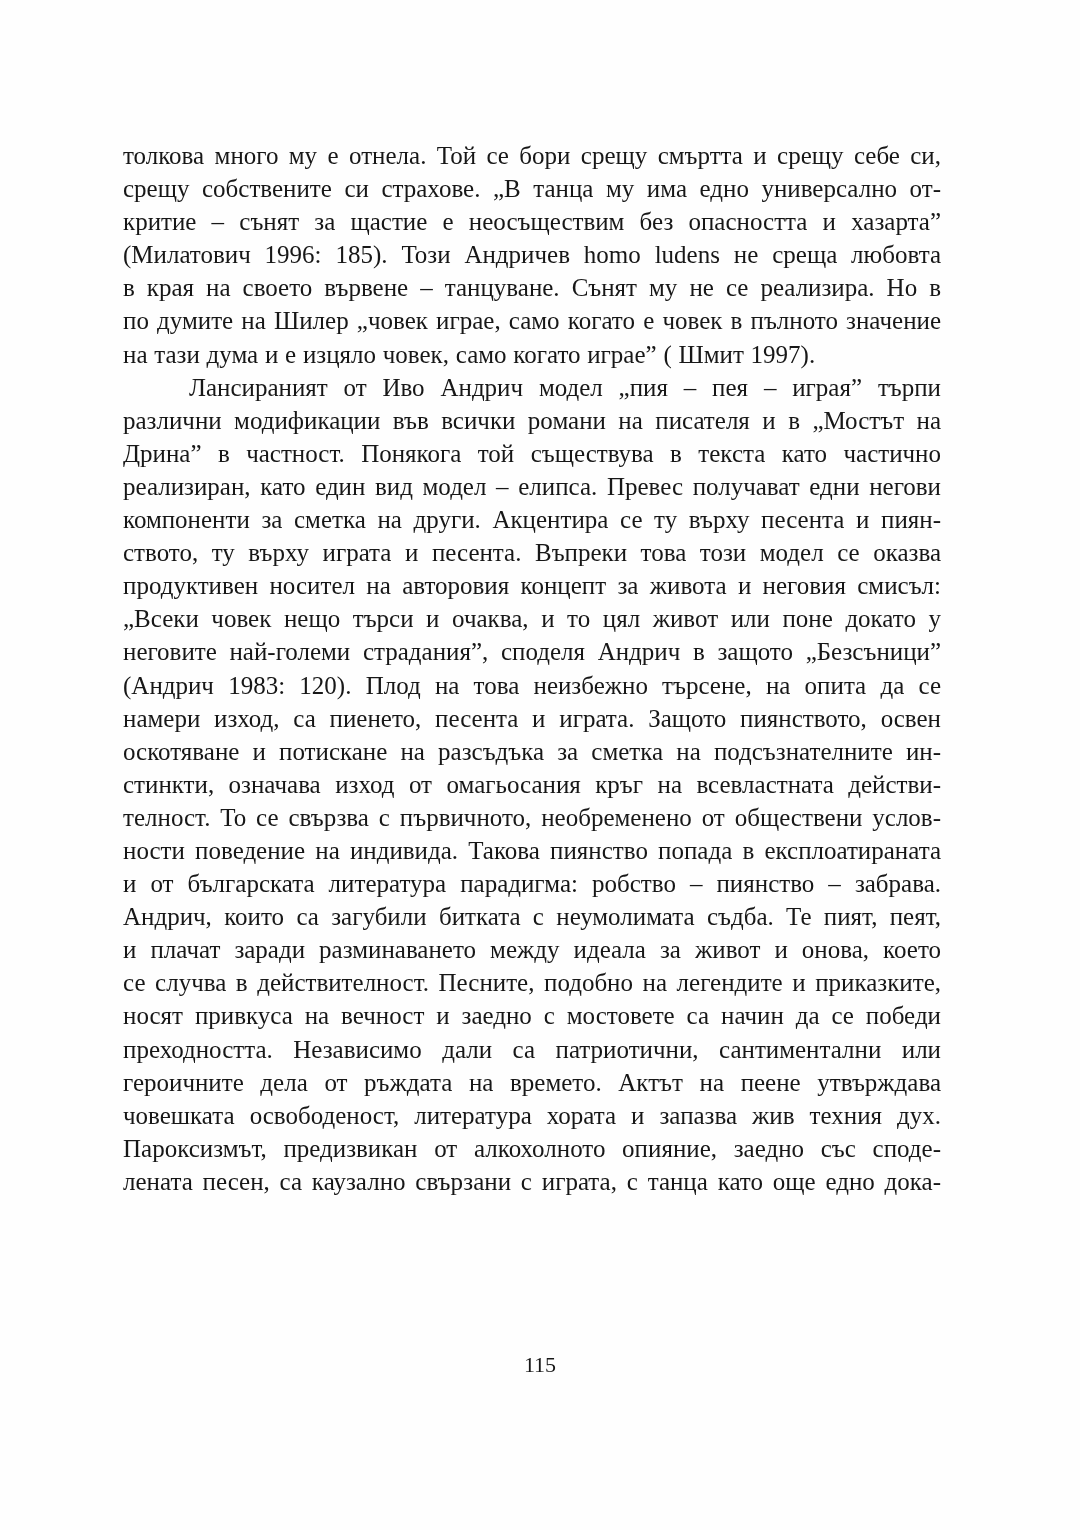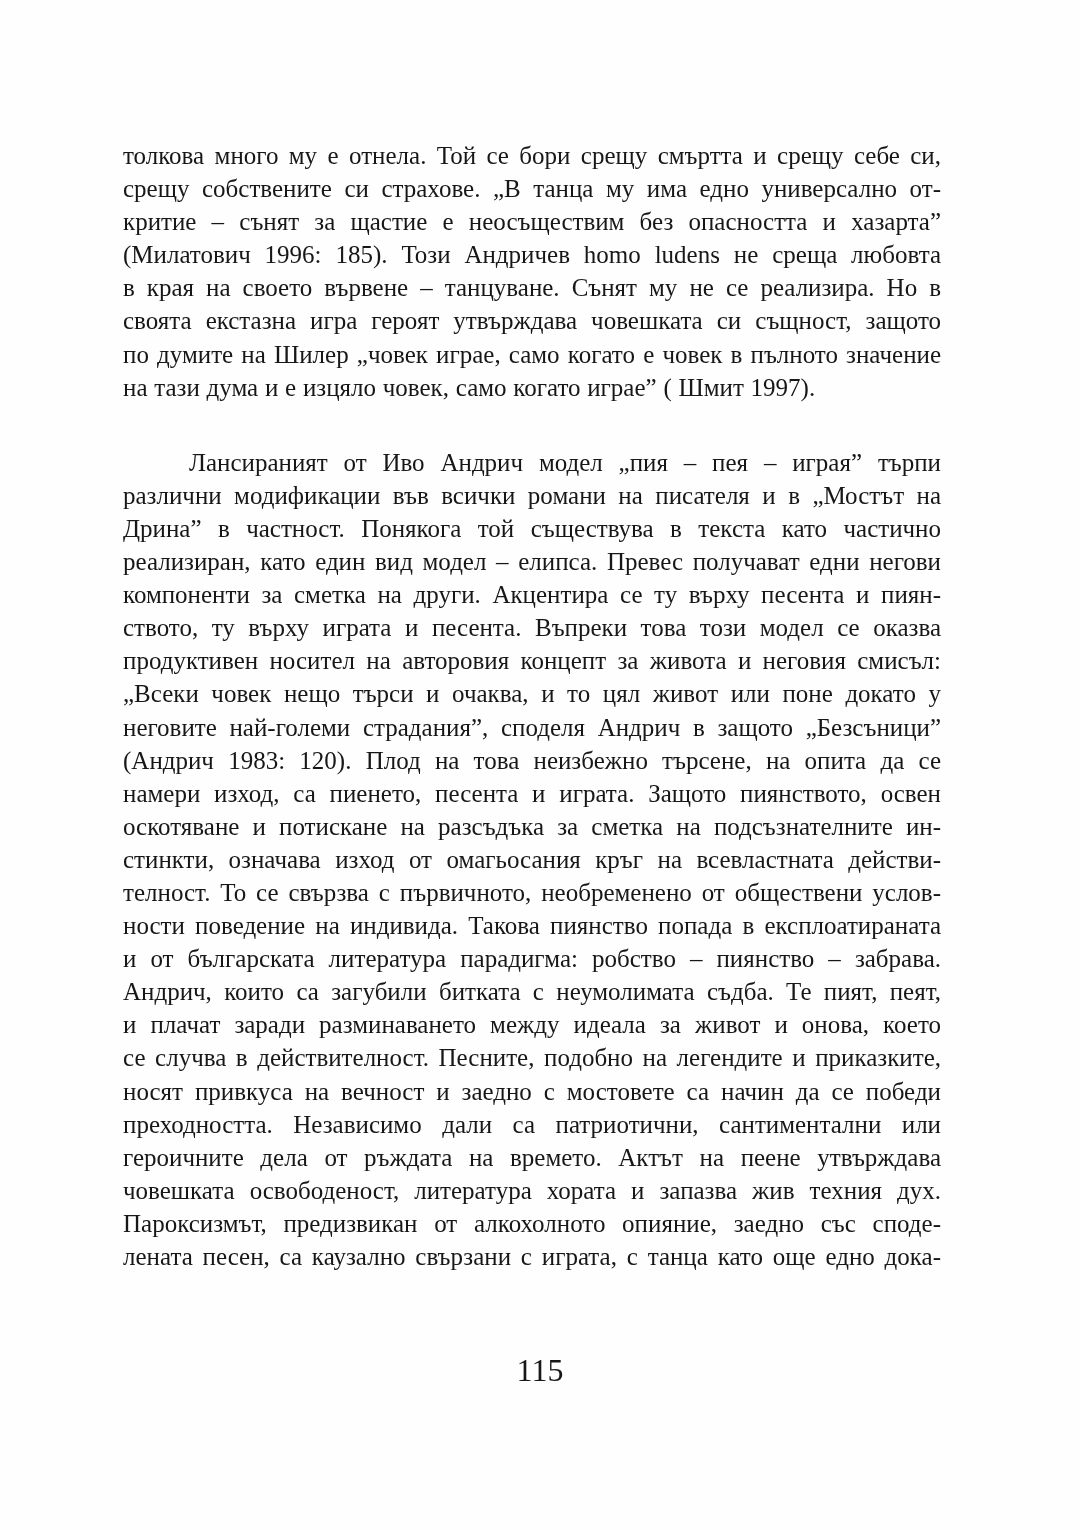--- a/index.html
+++ b/index.html
@@ -32,44 +32,42 @@
     text-align: left;
     white-space: normal;
     word-spacing: 0.5px;
   }
   .line.justify {
     text-align: justify;
     text-align-last: justify;
   }
   .line.indent {
     text-indent: 66px;
-    margin-top: 42px;
   }
   .page-number {
     position: absolute;
     left: 0;
     top: 1352px;
     width: 100%;
     text-align: center;
-    font-size: 32px;
+    font-size: 22px;
     color: #171717;
   }
 </style>
 </head>
 <body>
 
 <div class="page">
   <div class="text-block">
       <div class="paragraph">
         <div class="line justify">толкова много му е отнела. Той се бори срещу смъртта и срещу себе си,</div>
         <div class="line justify">срещу собствените си страхове. „В танца му има едно универсално от-</div>
         <div class="line justify">критие – сънят за щастие е неосъществим без опасността и хазарта”</div>
         <div class="line justify">(Милатович 1996: 185). Този Андричев homo ludens  не среща любовта</div>
         <div class="line justify">в края на своето вървене – танцуване. Сънят му не се реализира. Но в</div>
-        <div class="line justify">своята екстазна игра героят утвърждава човешката си същност, защото</div>
         <div class="line justify">по думите на Шилер „човек играе, само когато е човек в пълното значение</div>
         <div class="line">на тази дума и е изцяло човек, само когато играе” ( Шмит 1997).</div>
       </div>
       <div class="paragraph">
         <div class="line justify indent">Лансираният от Иво Андрич модел „пия – пея – играя” търпи</div>
         <div class="line justify">различни модификации във всички романи на писателя и в „Мостът на</div>
         <div class="line justify">Дрина” в частност. Понякога той съществува в текста като частично</div>
         <div class="line justify">реализиран, като един вид модел – елипса. Превес получават едни негови</div>
         <div class="line justify">компоненти за сметка на други. Акцентира се ту върху песента и пиян-</div>
         <div class="line justify">ството, ту върху играта и песента. Въпреки това този модел се оказва</div>

